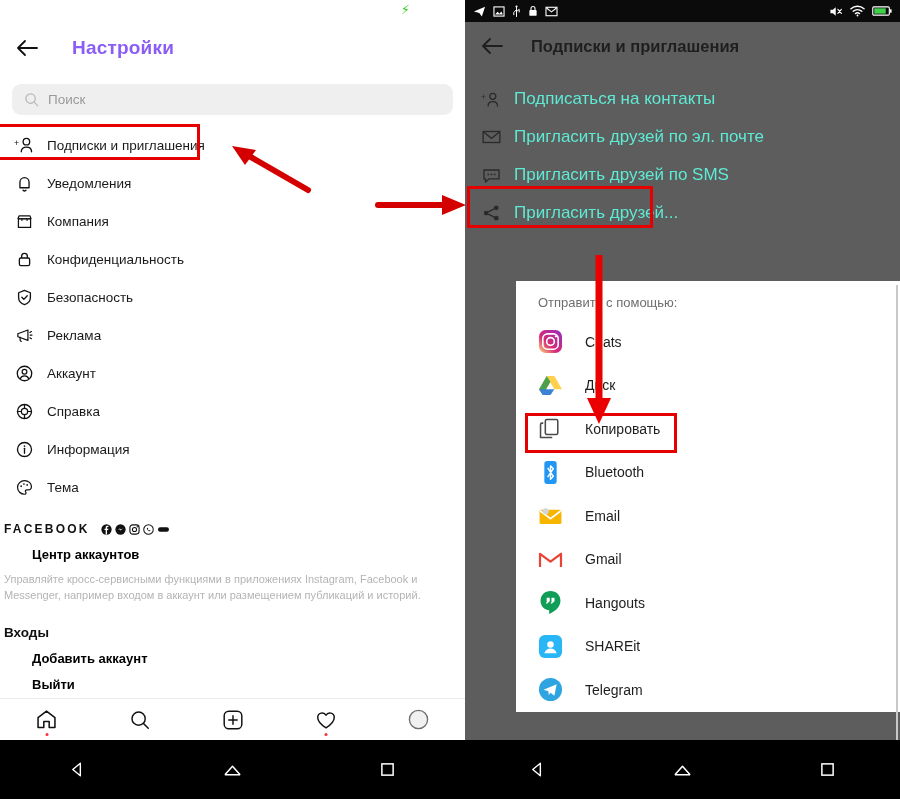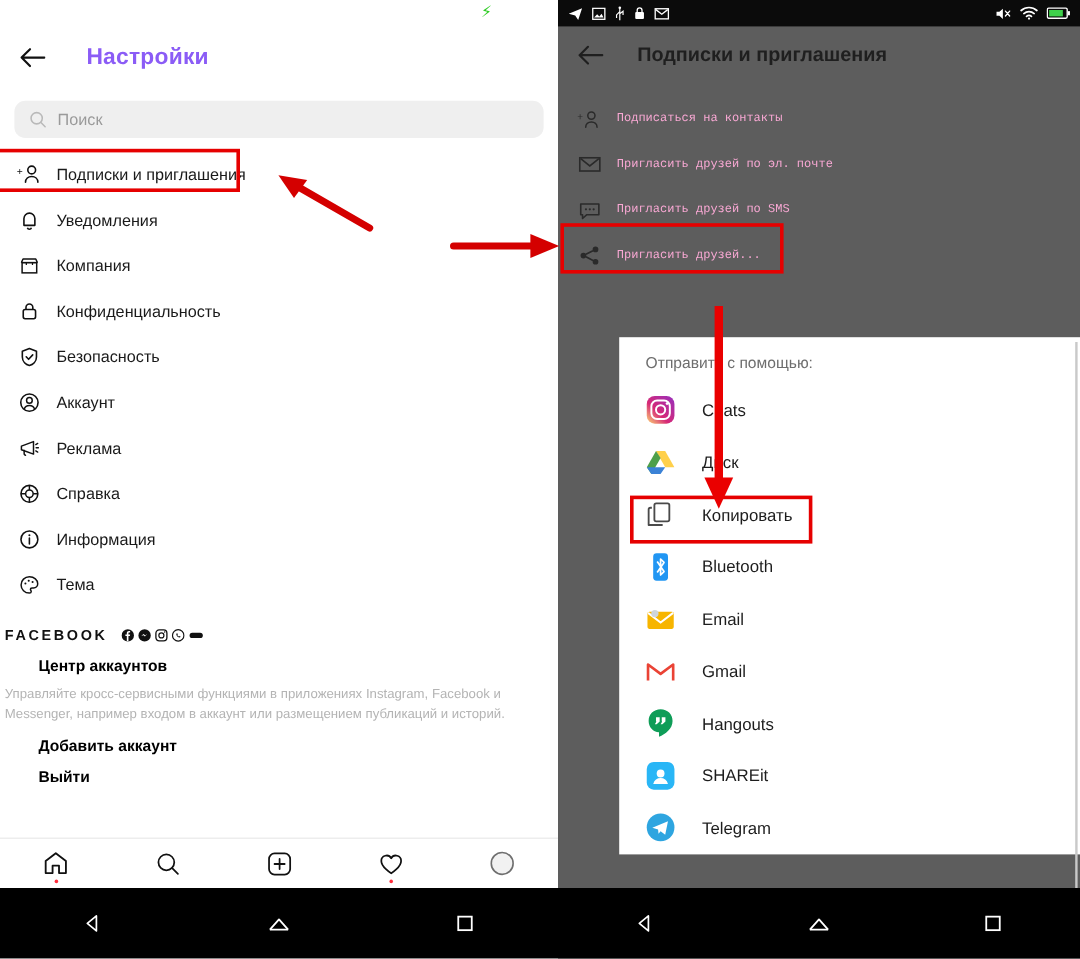--- a/index.html
+++ b/index.html
@@ -34,21 +34,21 @@
   
   .phone-right{position:absolute;left:465px;top:0;width:435px;height:799px;background:#5d5d5d;overflow:hidden;}
   .r-status{height:22px;background:#0b0b0b;display:flex;align-items:center;padding:0 8px;}
   .r-status .left{display:flex;align-items:center;gap:7px;}
   .r-status .right{margin-left:auto;display:flex;align-items:center;gap:7px;}
   .r-header{display:flex;align-items:center;height:48px;padding-left:14px;}
   .r-title{font-size:16.5px;font-weight:bold;color:#1f1f1f;margin-left:26px;}
   .r-menu{margin-top:10px;}
   .rrow{display:flex;align-items:center;height:38px;padding-left:16px;}
   .rrow .mi{width:20px;height:20px;display:flex;align-items:center;justify-content:center;margin-right:13px;flex:0 0 20px;}
-  .rrow .ml{font-size:10px;color:#f9a8d4;font-family:Liberation Mono, monospace;}
+  .rrow .ml{font-size:17px;color:#5eead4;}
 
   
   .sheet{position:absolute;left:51px;top:281px;width:384px;background:#fff;}
   .sheet-title{font-size:13px;color:#6e6e6e;padding:14px 0 10px 22px;}
   .srow{display:flex;align-items:center;height:43.5px;padding-left:22px;}
   .srow .ic{width:25px;height:25px;margin-right:22px;flex:0 0 25px;display:flex;align-items:center;justify-content:center;}
   .srow .lb{font-size:14px;color:#1d1d1d;}
   .sheet-scroll{position:absolute;right:2px;top:4px;width:2px;height:480px;background:#c9c9c9;}
 
   .r-bottomnav{position:absolute;left:0;bottom:0;width:435px;height:59px;background:#000;display:flex;align-items:center;}
@@ -140,37 +140,37 @@
               <path d="M10 2.6 16.2 5v5.1c0 4-3.1 6.6-6.2 7.4-3.1-.8-6.2-3.4-6.2-7.4V5z" stroke="#111" stroke-width="1.4" fill="none" stroke-linejoin="round"></path>
               <path d="M7.2 9.8 9.3 12l3.6-3.9" stroke="#111" stroke-width="1.4" fill="none" stroke-linecap="round" stroke-linejoin="round"></path>
             </svg>
         </span>
         <span class="ml">Безопасность</span>
       </div>
 
       <div class="mrow">
         <span class="mi">
           <svg width="19" height="19" viewBox="0 0 20 20">
+              <path d="M3 8.2 13.6 4.2v11L3 11.3z" stroke="#111" stroke-width="1.3" fill="none" stroke-linejoin="round"></path>
+              <path d="M5.4 11.4v3.4c0 .9.8 1.5 1.7 1.3" stroke="#111" stroke-width="1.3" fill="none"></path>
+              <path d="M15.6 6.8l1.7-1M15.9 9.6h2M15.6 12.4l1.7 1" stroke="#111" stroke-width="1.2" stroke-linecap="round"></path>
+            </svg>
+        </span>
+        <span class="ml">Реклама</span>
+      </div>
+
+      <div class="mrow">
+        <span class="mi">
+          <svg width="19" height="19" viewBox="0 0 20 20">
               <circle cx="10" cy="10" r="7.6" stroke="#111" stroke-width="1.4" fill="none"></circle>
               <circle cx="10" cy="8.1" r="2.5" stroke="#111" stroke-width="1.3" fill="none"></circle>
               <path d="M5.4 15.8c.8-2.2 2.5-3.2 4.6-3.2s3.8 1 4.6 3.2" stroke="#111" stroke-width="1.3" fill="none"></path>
             </svg>
         </span>
         <span class="ml">Аккаунт</span>
-      </div>
-
-      <div class="mrow">
-        <span class="mi">
-          <svg width="19" height="19" viewBox="0 0 20 20">
-              <path d="M3 8.2 13.6 4.2v11L3 11.3z" stroke="#111" stroke-width="1.3" fill="none" stroke-linejoin="round"></path>
-              <path d="M5.4 11.4v3.4c0 .9.8 1.5 1.7 1.3" stroke="#111" stroke-width="1.3" fill="none"></path>
-              <path d="M15.6 6.8l1.7-1M15.9 9.6h2M15.6 12.4l1.7 1" stroke="#111" stroke-width="1.2" stroke-linecap="round"></path>
-            </svg>
-        </span>
-        <span class="ml">Реклама</span>
       </div>
 
       <div class="mrow">
         <span class="mi">
           <svg width="19" height="19" viewBox="0 0 20 20">
               <circle cx="10" cy="10" r="7.4" stroke="#111" stroke-width="1.4" fill="none"></circle>
               <circle cx="10" cy="10" r="3.3" stroke="#111" stroke-width="1.3" fill="none"></circle>
               <path d="M10 2.6v4.1M10 13.3v4.1M2.6 10h4.1M13.3 10h4.1" stroke="#111" stroke-width="1.3"></path>
             </svg>
         </span>
@@ -222,20 +222,21 @@
               <circle cx="6" cy="6" r="5.2" stroke="#111" stroke-width="1.1" fill="none"></circle>
               <path d="M4.2 4.4c0 2 1.5 3.5 3.4 3.5l.6-.8-1-.5-.5.5c-.7-.3-1.2-.8-1.5-1.5l.5-.5-.5-1z" fill="#111"></path>
             </svg>
           <svg width="13" height="11" viewBox="0 0 14 12">
               <rect x="1" y="3.6" width="12" height="4.8" rx="2.4" fill="#111"></rect>
             </svg>
         </span>
       </div>
       <div class="link">Центр аккаунтов</div>
       <div class="desc">Управляйте кросс-сервисными функциями в приложениях Instagram, Facebook и Messenger, например входом в аккаунт или размещением публикаций и историй.</div>
+      <div class="sect-h">Входы</div>
       <div class="link">Добавить аккаунт</div>
       <div class="link">Выйти</div>
     </div>
 
     <div class="l-bottomnav">
       <div class="nb">
         <svg width="23" height="23" viewBox="0 0 24 24">
             <path d="M3.2 10 12 3.2 20.8 10v10.4h-6v-6.4h-5.6v6.4h-6z" stroke="#111" stroke-width="1.6" fill="none" stroke-linejoin="round"></path>
           </svg>
         <span class="dot"></span>

